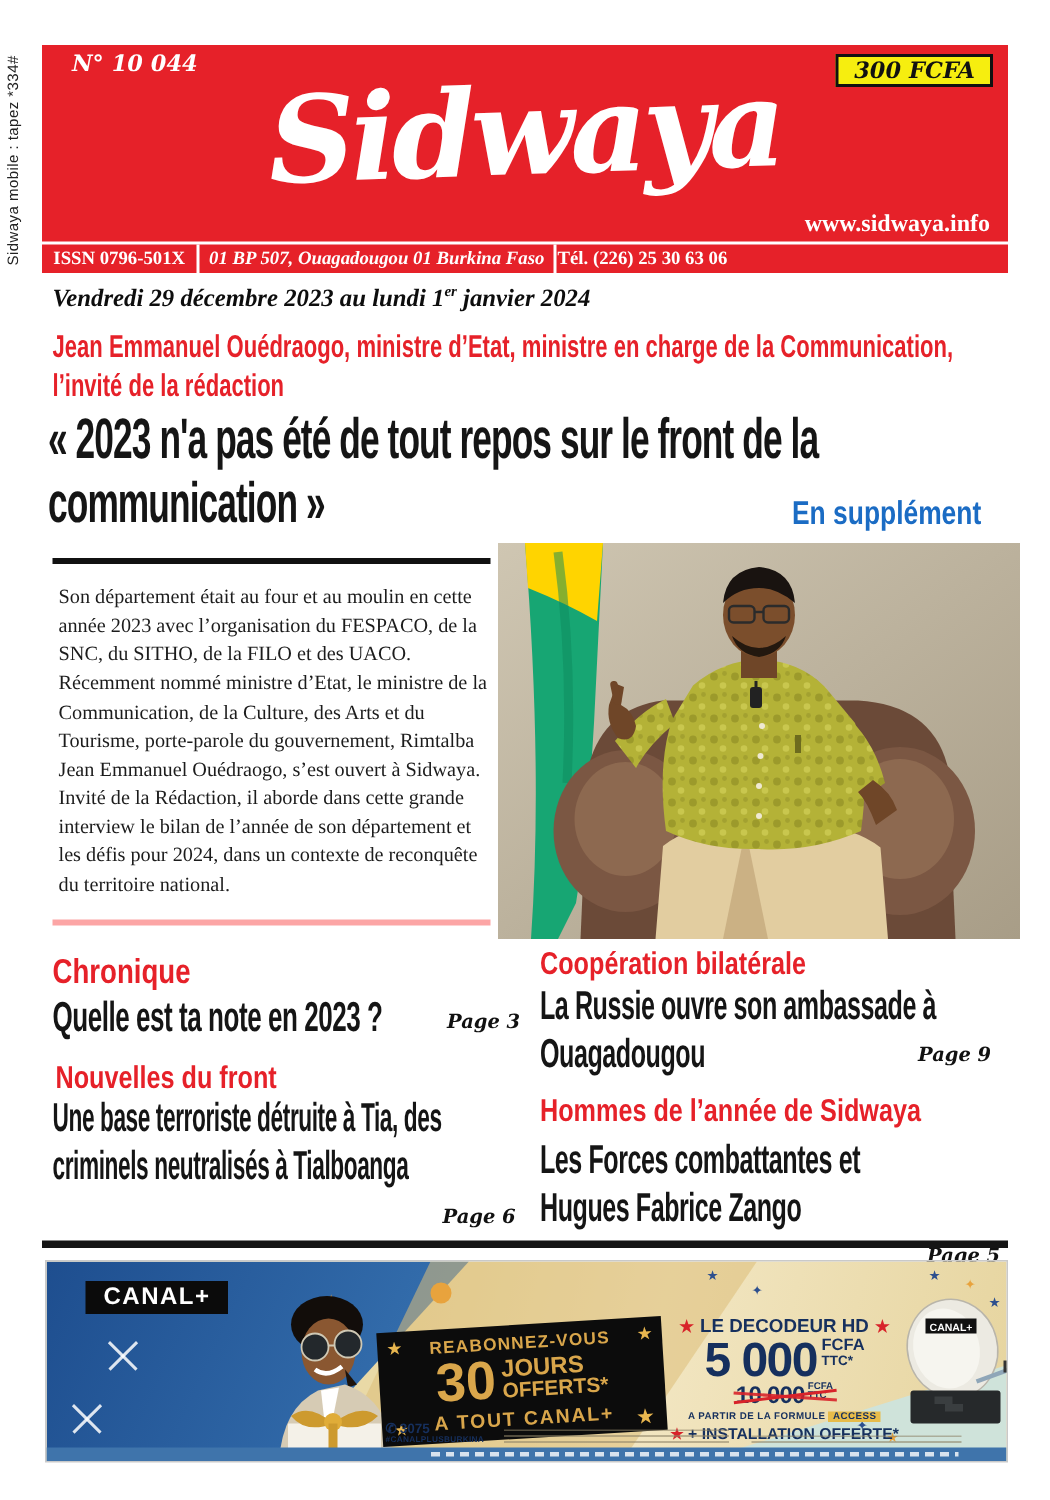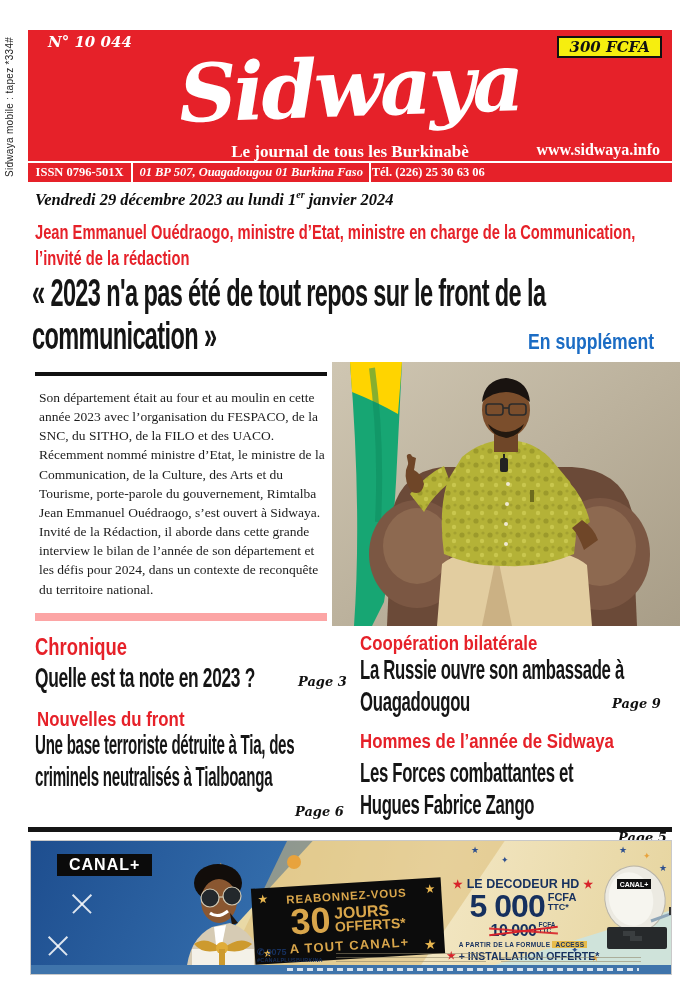--- a/index.html
+++ b/index.html
@@ -44,21 +44,21 @@
     font-style:italic;font-weight:bold;font-size:16.5px;color:#0d0d0d;}
   .date-line sup{font-size:10px;}
   .kicker{left:35px;top:219px;width:920px;color:var(--red);font-weight:700;
     font-size:21px;line-height:1.25;transform:scaleX(.70);}
   .headline{left:32px;top:272px;width:950px;color:var(--ink);font-weight:800;
     font-size:38px;line-height:1.13;letter-spacing:-1px;transform:scaleX(.62);}
   .supplement{left:528px;top:329px;width:170px;color:#1b6cc4;font-weight:800;
     font-size:22px;transform:scaleX(.80);}
 
   .intro-box{left:35px;top:372px;width:292px;border-top:4px solid #111;
-    border-bottom:8px solid #fca5a5;padding:12px 2px 14px 4px;}
+    border-bottom:4px solid #fca5a5;padding:12px 2px 14px 4px;}
   .intro-box p{font-family:"Liberation Serif",serif;font-size:13.5px;
     line-height:1.42;color:#1c1c1c;}
 
   .photo{left:332px;top:362px;width:348px;height:264px;overflow:hidden;}
 
   
   .sec-red{color:var(--red);font-weight:800;font-size:23px;transform:scaleX(.80);width:400px;}
   .sec-red.sm{font-size:21px;}
   .teaser-title{color:var(--ink);font-weight:800;letter-spacing:-.5px;line-height:1.18;}
   .page-ref{font-family:"DejaVu Serif",serif;font-style:italic;font-weight:bold;
@@ -127,21 +127,20 @@
 <body>
 
 <div class="page">
 
   <div class="abs vertical-strip">Sidwaya mobile : tapez *334#</div>
 
   <div class="abs masthead">
     <div class="abs issue">N° 10 044</div>
     <div class="abs price-badge">300 FCFA</div>
     <div class="abs logo">Sidwaya</div>
-    <div class="abs tagline">Le journal de tous les Burkinabè</div>
     <div class="abs website">www.sidwaya.info</div>
     <div class="abs mast-line"></div>
     <div class="abs info-bar">
       <div class="cell c2">ISSN 0796-501X</div>
       <div class="cell c3">01 BP 507, Ouagadougou 01 Burkina Faso</div>
       <div class="cell c4">Tél. (226) 25 30 63 06</div>
     </div>
   </div>
 
   <div class="abs date-line"><span>Vendredi 29 décembre 2023 au lundi 1</span><sup>er</sup><span> janvier  2024</span></div>

